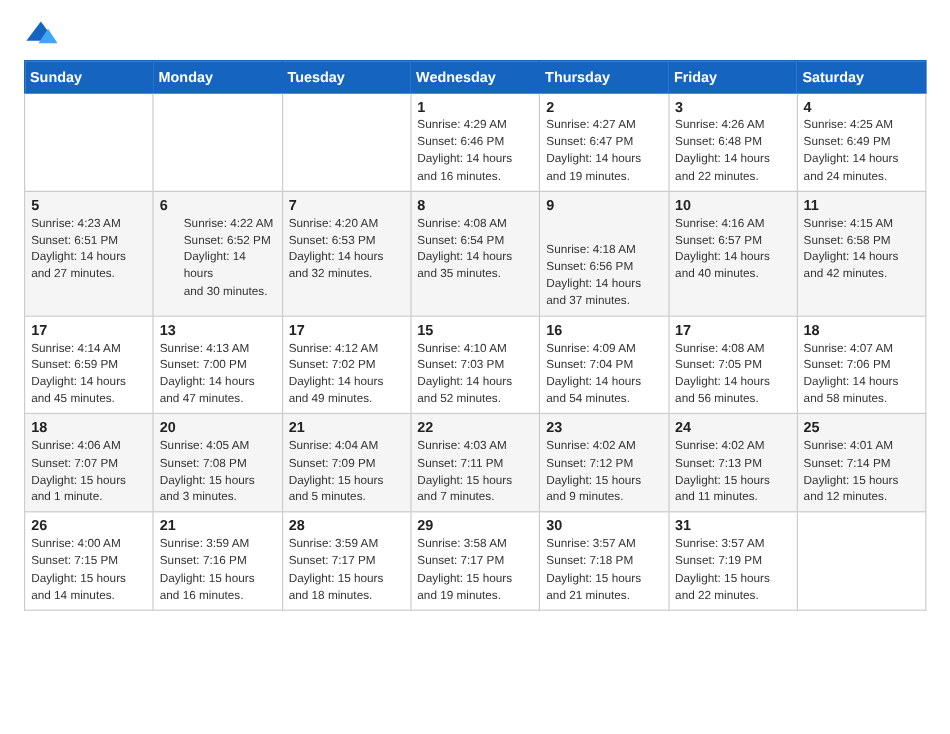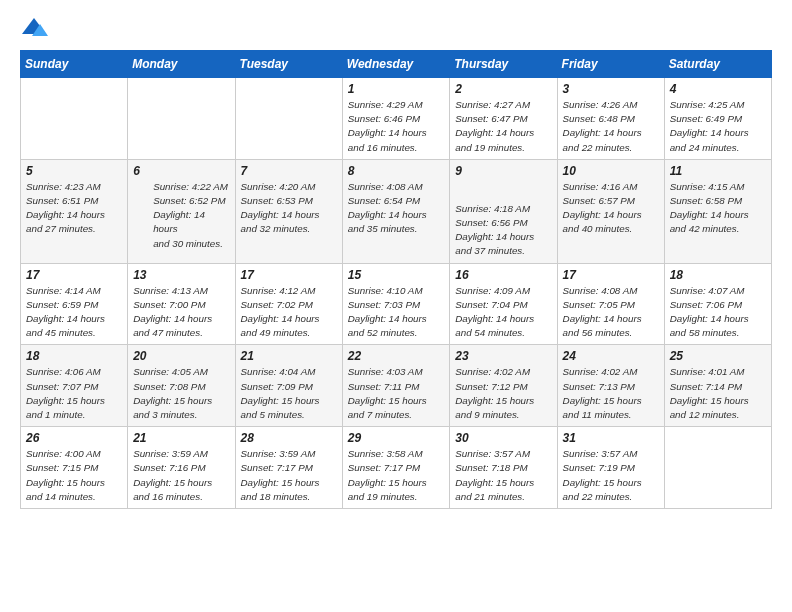--- a/index.html
+++ b/index.html
@@ -6,21 +6,20 @@
     body {
       font-family: Arial, sans-serif;
       background: #fff;
       width: 792px;
       height: 612px;
       overflow: hidden;
     }
     .page {
       width: 792px;
       padding: 16px 20px 12px 20px;
-      font-style: italic;
     }
     .header {
       display: flex;
       justify-content: space-between;
       align-items: flex-start;
       margin-bottom: 12px;
     }
     .logo {
       display: flex;
       align-items: center;

